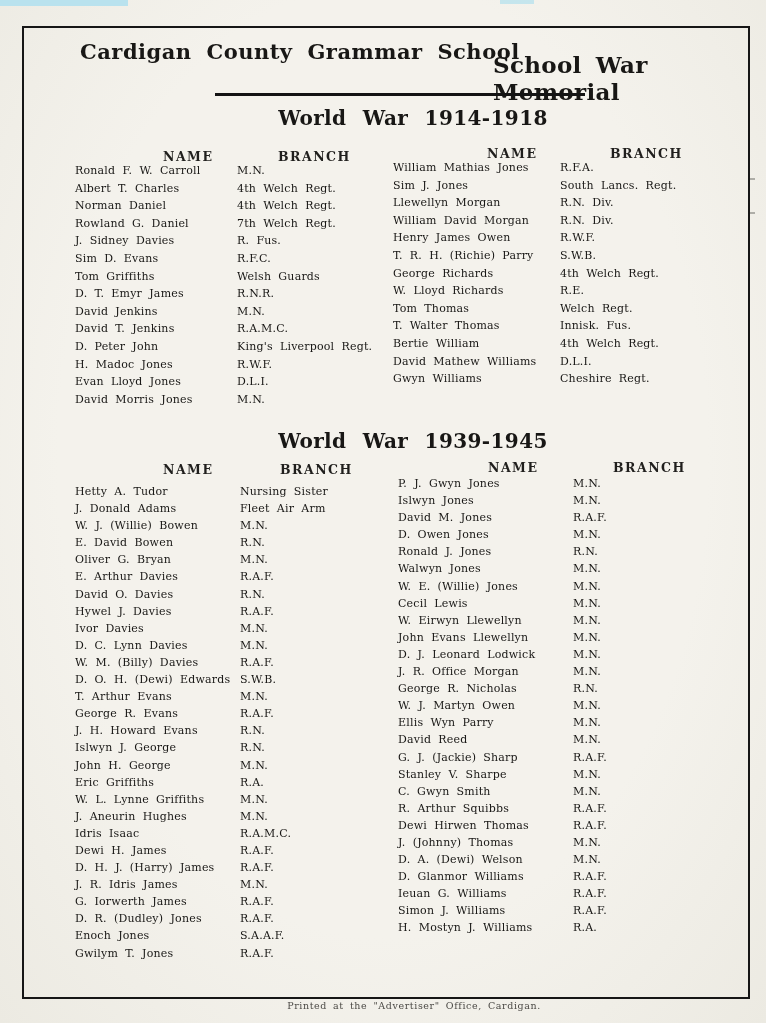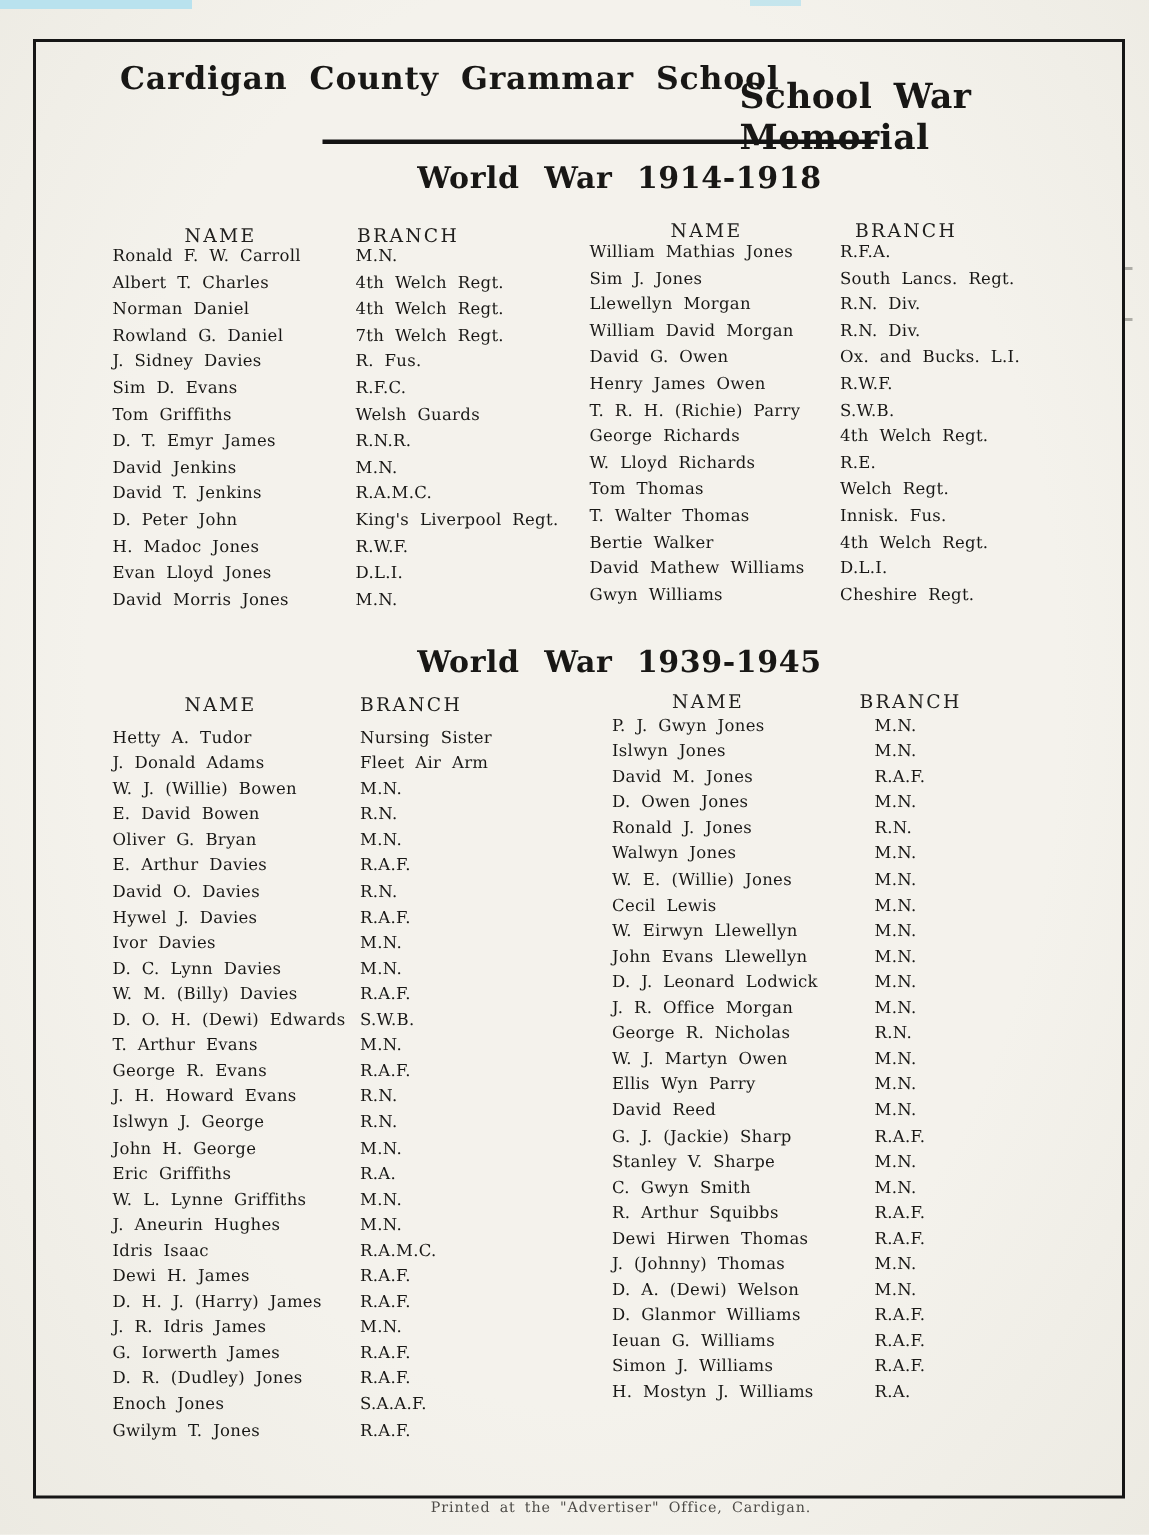--- a/index.html
+++ b/index.html
@@ -36,39 +36,40 @@
   }
   .sec-title{
     position:absolute;left:30px;width:766px;text-align:center;
     font-size:20px;font-weight:700;word-spacing:9px;letter-spacing:.4px;
   }
   .t1{top:106px;}
   .t2{top:429px;}
 
   .col-head{
     position:absolute;
-    font-size:12.5px;font-weight:400;letter-spacing:1.5px;color:#201f1d;
+    font-size:12.5px;font-weight:700;letter-spacing:1.5px;color:#201f1d;
     font-family:"DejaVu Serif", serif;
+    margin-left:40px;
   }
 
   .roll{position:absolute;}
   .roll .row{display:flex;white-space:nowrap;}
   .row .n{flex:0 0 auto;}
   .row .b{flex:0 0 auto;}
   .roll{font-size:11px;font-weight:400;word-spacing:3.5px;letter-spacing:.2px;}
   .s1 .row{height:17.6px;line-height:17.6px;}
   .s2 .row{height:17.1px;line-height:17.1px;}
 
   .s1L{left:75px;top:162px;}
   .s1L .n{width:162px;}
   .s1R{left:393px;top:159px;}
   .s1R .n{width:167px;}
   .s2L{left:75px;top:483px;}
   .s2L .n{width:165px;}
-  .s2R{left:408px;top:475px;}
+  .s2R{left:398px;top:475px;}
   .s2R .n{width:175px;}
 
   .h-s1L-name{left:123px;top:149px;}
   .h-s1L-branch{left:238px;top:149px;}
   .h-s1R-name{left:447px;top:146px;}
   .h-s1R-branch{left:570px;top:146px;}
   .h-s2L-name{left:123px;top:462px;}
   .h-s2L-branch{left:240px;top:462px;}
   .h-s2R-name{left:448px;top:460px;}
   .h-s2R-branch{left:573px;top:460px;}
@@ -171,24 +172,20 @@
       </div>
       <div class="row">
         <span class="n">Llewellyn Morgan</span>
         <span class="b">R.N. Div.</span>
       </div>
       <div class="row">
         <span class="n">William David Morgan</span>
         <span class="b">R.N. Div.</span>
       </div>
       <div class="row">
-        <span class="n">David G. Owen</span>
-        <span class="b">Ox. and Bucks. L.I.</span>
-      </div>
-      <div class="row">
         <span class="n">Henry James Owen</span>
         <span class="b">R.W.F.</span>
       </div>
       <div class="row">
         <span class="n">T. R. H. (Richie) Parry</span>
         <span class="b">S.W.B.</span>
       </div>
       <div class="row">
         <span class="n">George Richards</span>
         <span class="b">4th Welch Regt.</span>
@@ -199,21 +196,21 @@
       </div>
       <div class="row">
         <span class="n">Tom Thomas</span>
         <span class="b">Welch Regt.</span>
       </div>
       <div class="row">
         <span class="n">T. Walter Thomas</span>
         <span class="b">Innisk. Fus.</span>
       </div>
       <div class="row">
-        <span class="n">Bertie Walker</span>
+        <span class="n">Bertie William</span>
         <span class="b">4th Welch Regt.</span>
       </div>
       <div class="row">
         <span class="n">David Mathew Williams</span>
         <span class="b">D.L.I.</span>
       </div>
       <div class="row">
         <span class="n">Gwyn Williams</span>
         <span class="b">Cheshire Regt.</span>
       </div>

